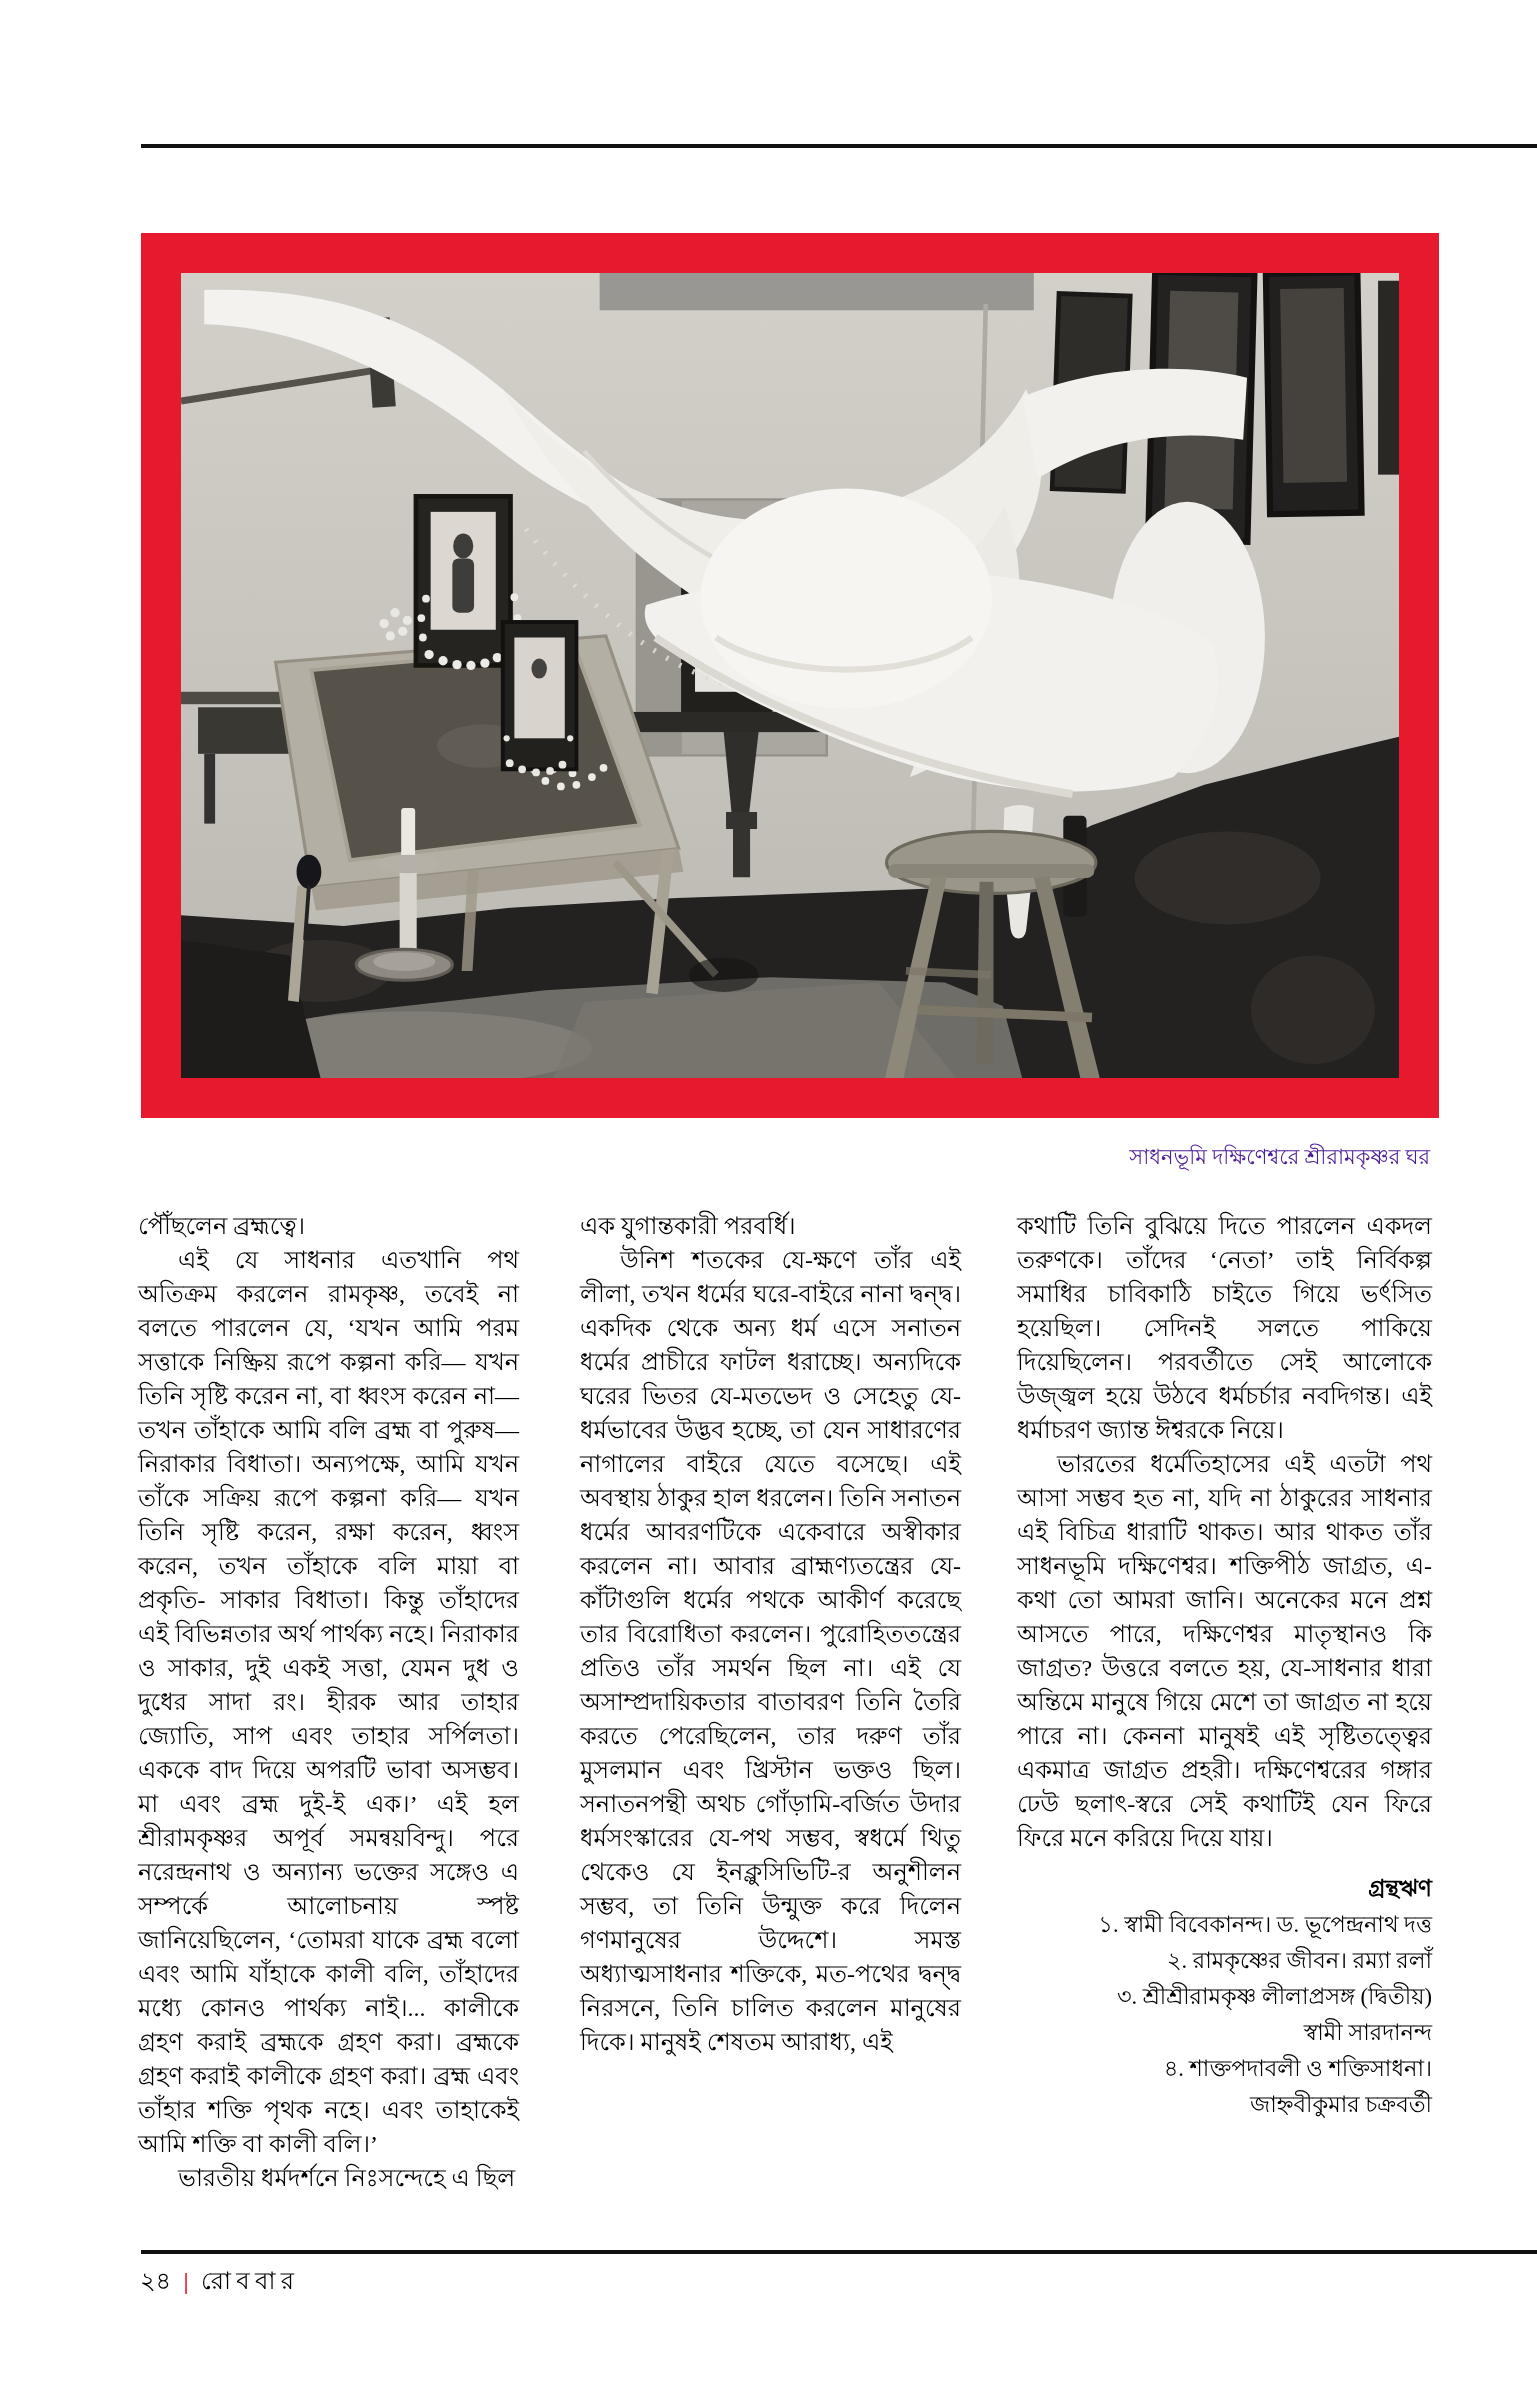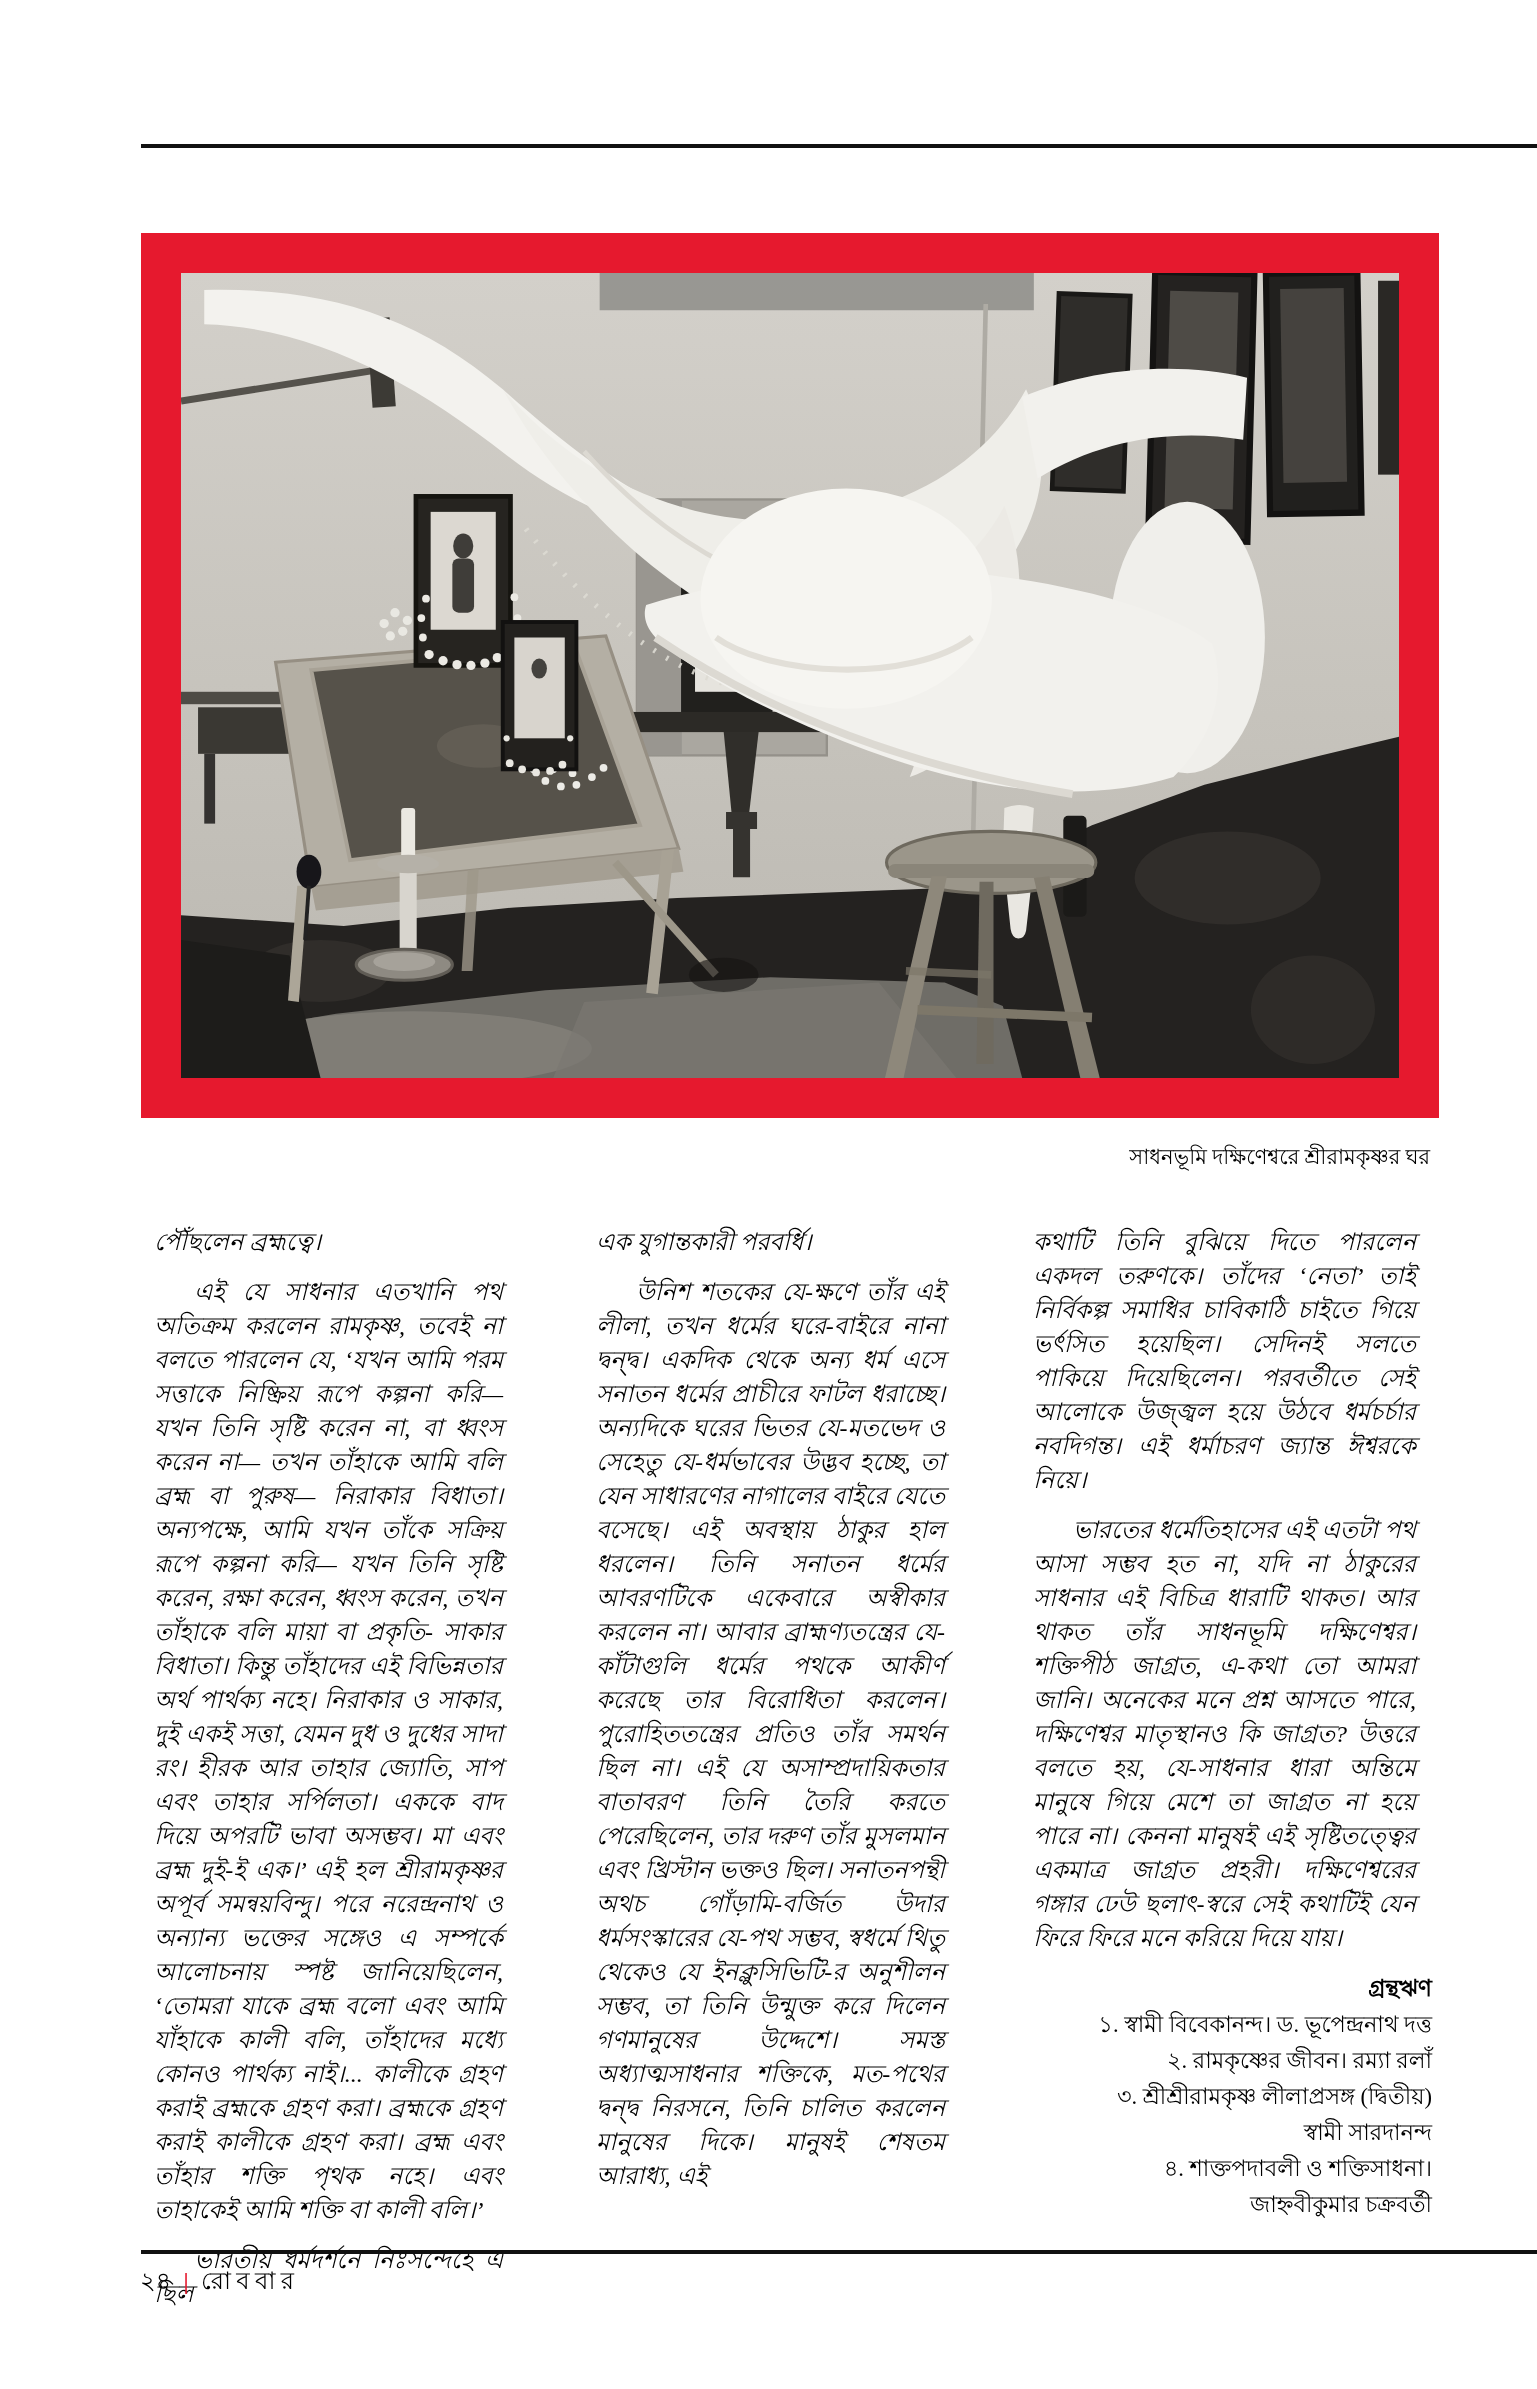--- a/index.html
+++ b/index.html
@@ -19,29 +19,29 @@
   .photo-frame{
     position:absolute;left:141px;top:233px;width:1298px;height:885px;
     box-sizing:border-box;padding:40px;
     background:#e6192e;
   }
   .photo-inner{width:100%;height:100%;background:#c7c4be;overflow:hidden;}
   .photo-inner svg{display:block;width:100%;height:100%;}
 
   .caption{
     position:absolute;top:1142px;right:108px;width:698px;
-    text-align:right;font-size:21px;line-height:31px;color:#000000;
+    text-align:right;font-size:21px;line-height:31px;color:#4c1d95;
   }
 
   .col{
     position:absolute;top:1209px;
     font-size:24px;line-height:34px;
     text-align:justify;
   }
-  .col p{margin:16px;padding:0;font-style:italic;}
+  .col p{margin:0;padding:0;}
   .col p.ind{text-indent:40px;}
   #col1{left:138px;width:381px;}
   #col2{left:580px;width:381px;}
   #col3{left:1017px;width:415px;}
 
   .biblio{margin-top:16px;text-align:right;line-height:36px;}
   .biblio .bhead{font-weight:bold;font-size:23px;}
   .biblio .bentry{font-size:22.5px;}
 
   .footer{

